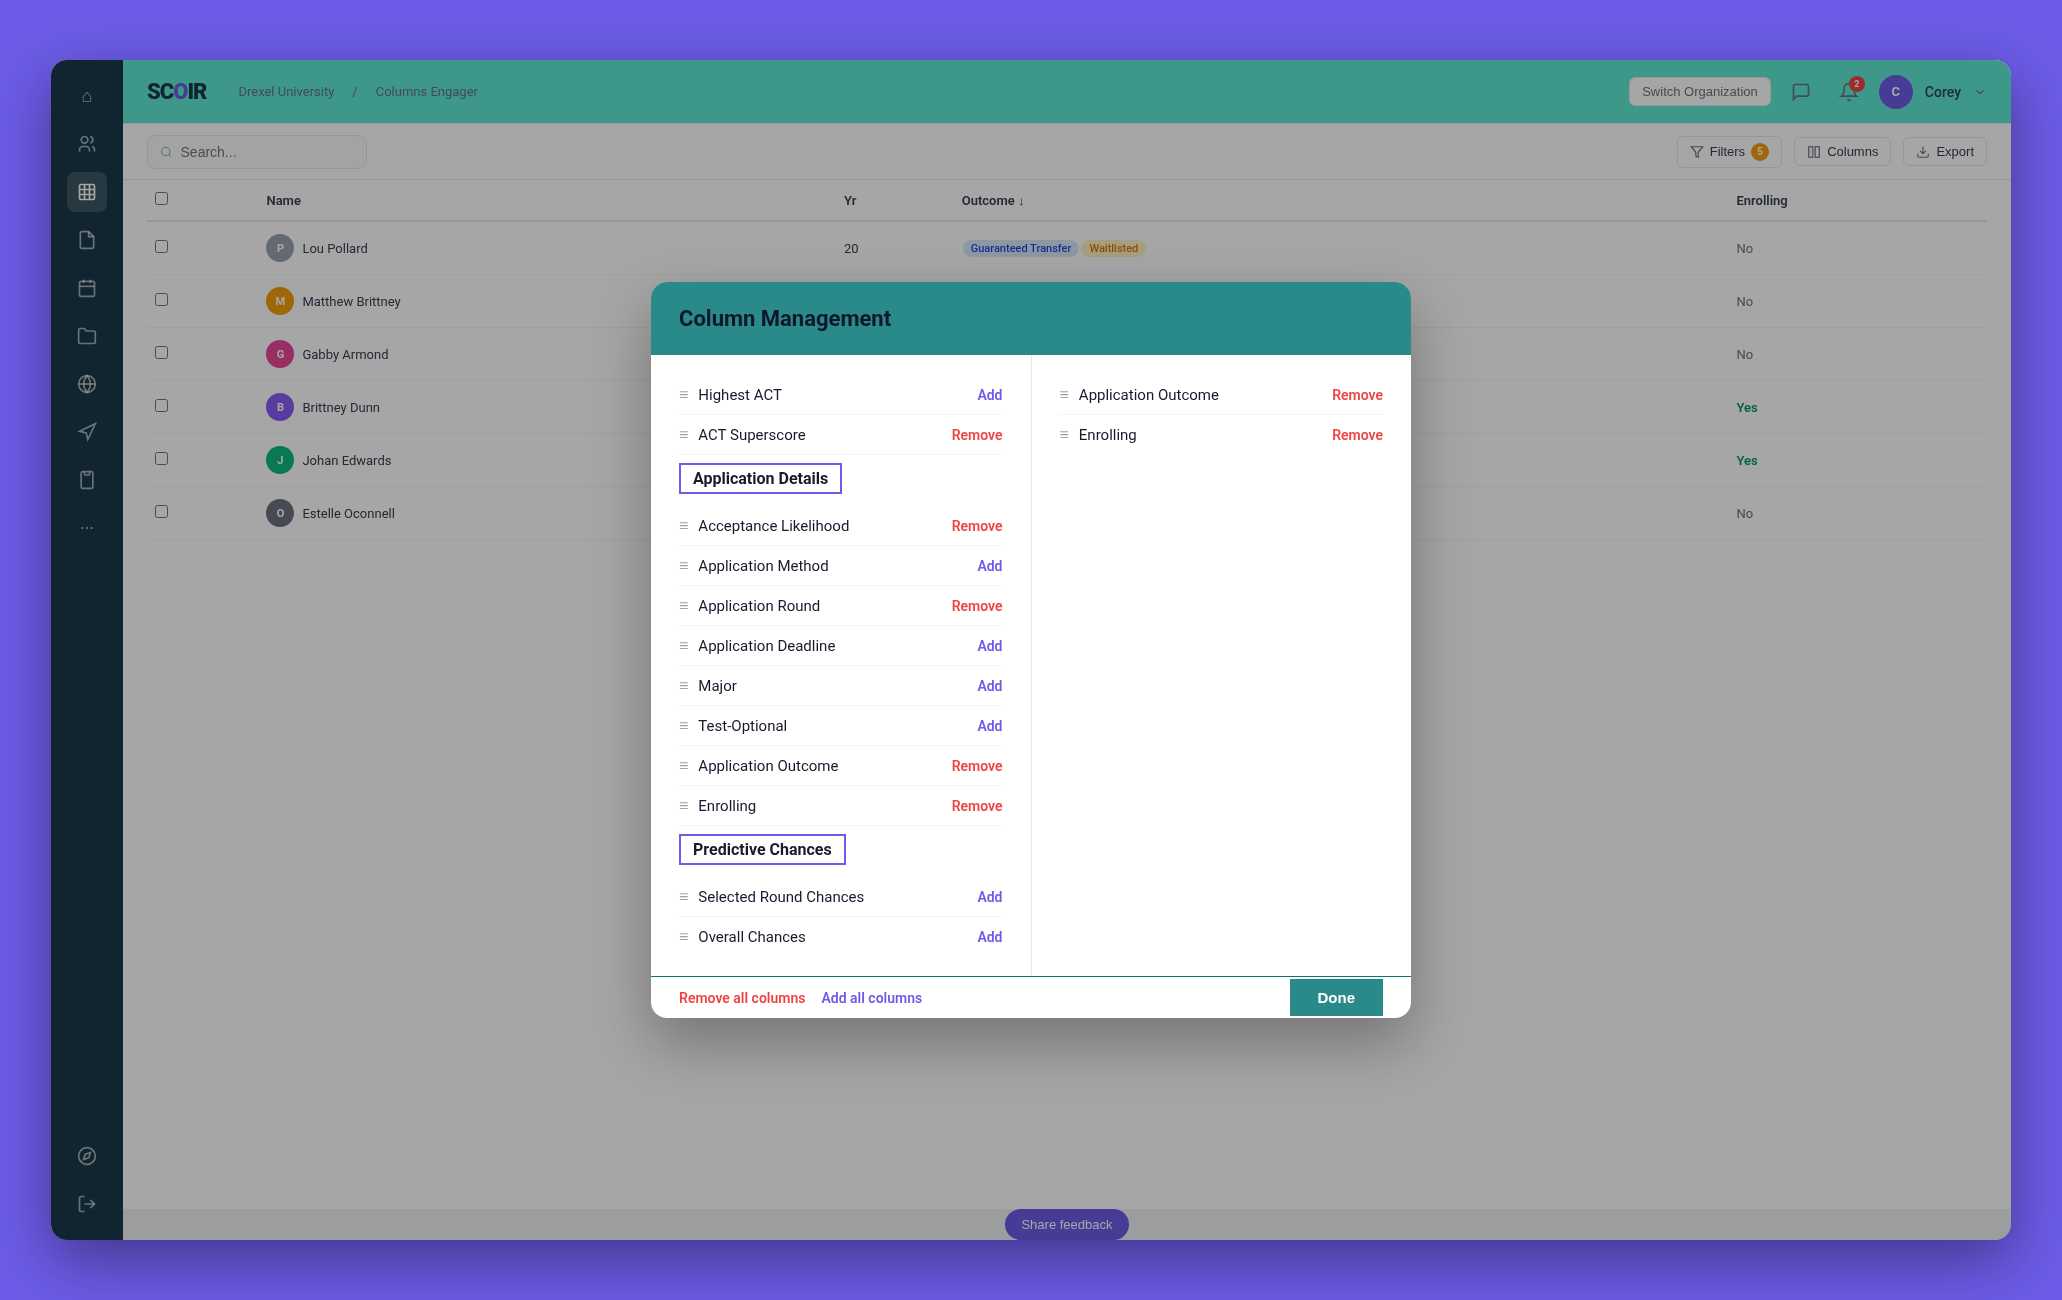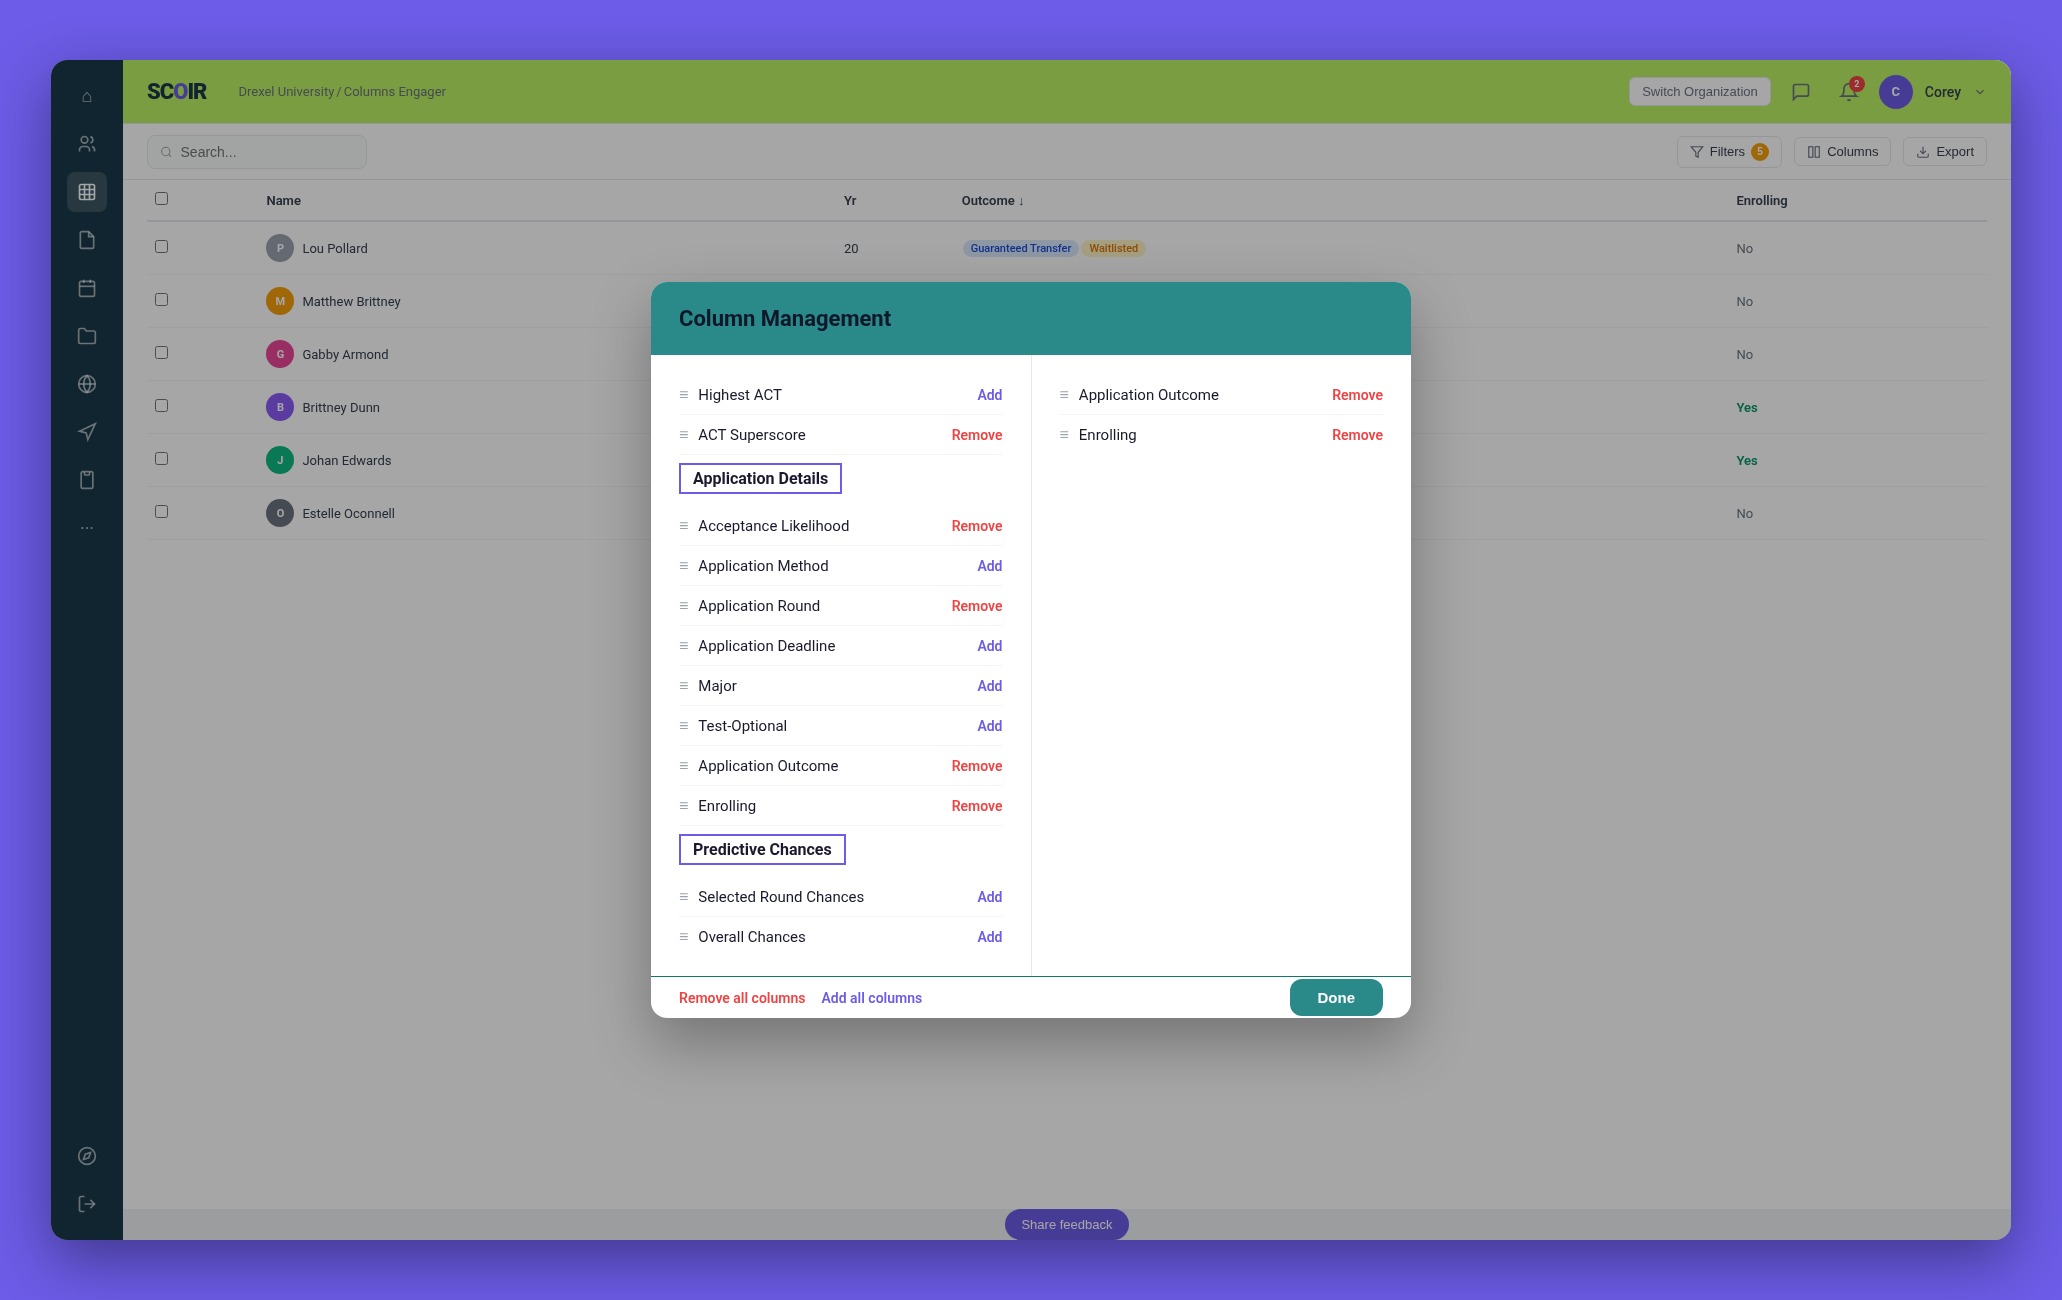--- a/index.html
+++ b/index.html
@@ -63,42 +63,42 @@
     
     .main-content {
       flex: 1;
       display: flex;
       flex-direction: column;
       overflow: hidden;
     }
 
     
     .topbar {
-      background: #bef264;
+      background: #5eead4;
       height: 64px;
       display: flex;
       align-items: center;
       padding: 0 24px;
       border-bottom: 1px solid #e5e7eb;
       gap: 16px;
     }
     .logo {
       font-size: 22px;
       font-weight: 900;
       color: #1a3a4a;
       letter-spacing: -1px;
       margin-right: 16px;
     }
     .logo span { color: #6c5ce7; }
     .breadcrumb {
       font-size: 13px;
       color: #6b7280;
       display: flex;
       align-items: center;
-      gap: 2px;
+      gap: 18px;
     }
     .topbar-right {
       margin-left: auto;
       display: flex;
       align-items: center;
       gap: 12px;
     }
     .switch-org-btn {
       font-size: 13px;
       color: #6b7280;
@@ -390,21 +390,21 @@
     .add-all-link {
       color: #6c5ce7;
       font-size: 14px;
       font-weight: 600;
       cursor: pointer;
     }
     .done-btn {
       background: #2a8a8a;
       color: white;
       border: none;
-      border-radius: 12px;
+      border-radius: 0;
       padding: 10px 28px;
       font-size: 15px;
       font-weight: 600;
       cursor: pointer;
     }
 
     .share-feedback-btn {
       background: #6c5ce7;
       color: white;
       border: none;

